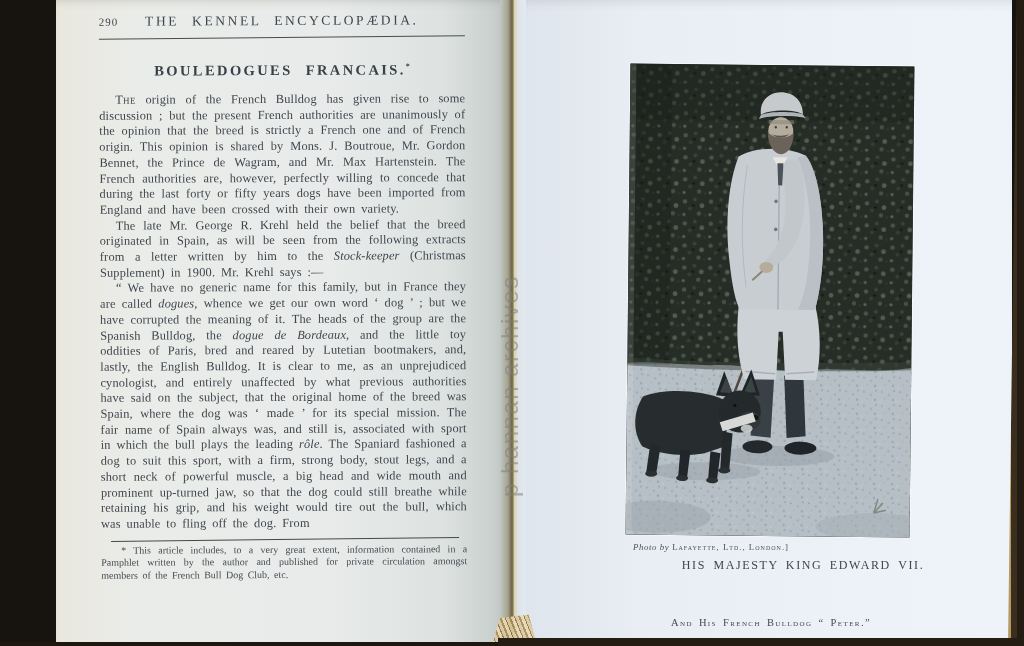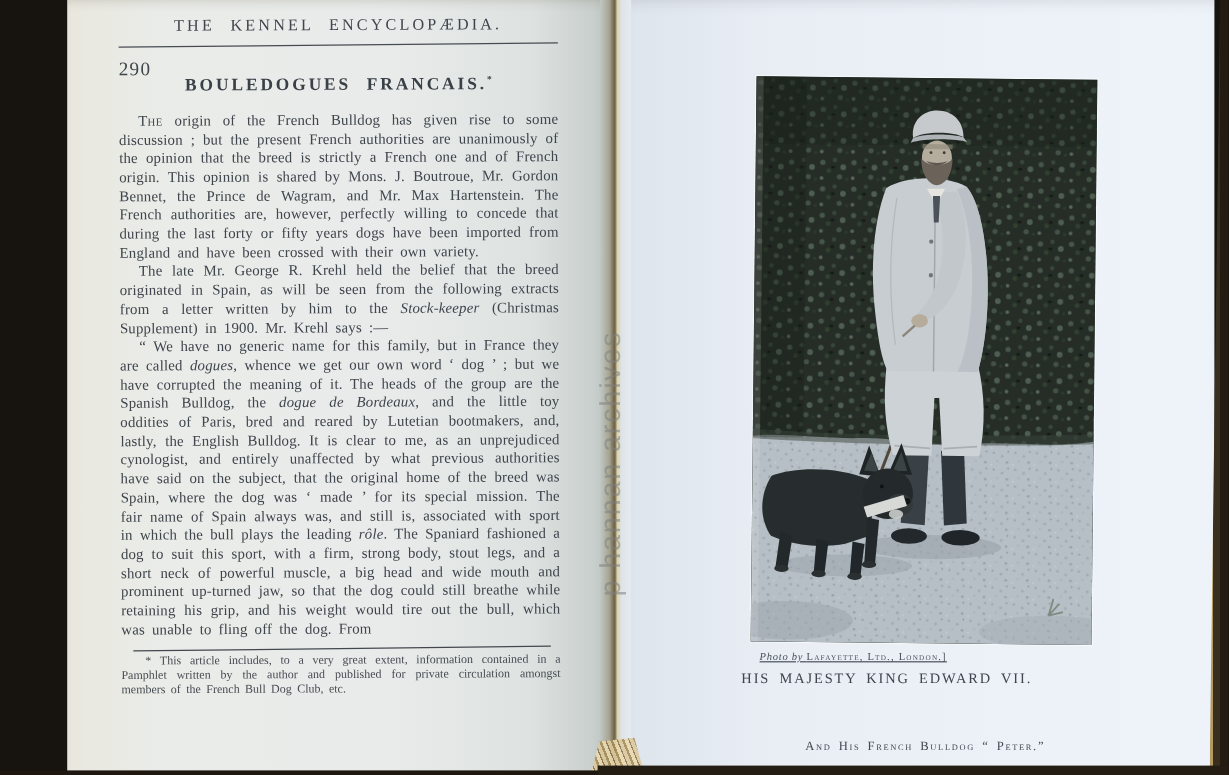--- a/index.html
+++ b/index.html
@@ -52,21 +52,21 @@
   }
   .table-bottom{position:absolute;left:0;right:0;bottom:0;height:4px;background:#1d1710;}
   .table-bottom-right{position:absolute;left:498px;right:0;bottom:0;height:8px;background:#241d14;}
 
   
   .lp-content{
     position:absolute;left:100px;top:10px;width:366px;
     color:#3f454c;transform:rotate(-0.25deg);
   }
   .lp-header{position:relative;height:24px;}
-  .lp-pageno{position:absolute;left:0;top:5px;font-size:16px;letter-spacing:1px;margin-top:34px;}
+  .lp-pageno{position:absolute;left:0;top:5px;font-size:11px;letter-spacing:1px;}
   .lp-running-title{
     text-align:center;font-size:13.5px;letter-spacing:2.6px;word-spacing:7px;
     padding-top:3px;
   }
   .lp-rule{border:0;border-top:1.4px solid #474c52;margin:3px 0 0 0;transform:rotate(-0.3deg);}
   .lp-article-title{
     margin:24px 0 0 0;text-align:center;
     font-size:14.5px;font-weight:700;letter-spacing:2.4px;word-spacing:7px;
     color:#3a4047;
   }
@@ -88,25 +88,25 @@
   
   .photo{
     position:absolute;left:628px;top:65px;width:284px;height:471px;
     transform:rotate(0.6deg);
     box-shadow:0 0 0 1px rgba(255,255,255,.5);
     overflow:hidden;background:#232a24;
   }
   .photo svg{display:block;}
   .photo-credit{
     position:absolute;left:633px;top:542px;
-    font-size:8.8px;color:#4a5057;letter-spacing:.6px;text-decoration:underline;
+    font-size:8.8px;color:#4a5057;letter-spacing:.6px;
   }
   .photo-credit .sc{letter-spacing:1px;}
   .caption-1{
-    position:absolute;left:594px;top:558px;width:290px;text-align:center;
+    position:absolute;left:658px;top:558px;width:290px;text-align:center;
     font-size:12px;letter-spacing:1.6px;word-spacing:3px;color:#3f454c;
   }
   .caption-2{
     position:absolute;left:626px;top:575px;width:290px;text-align:center;
     font-size:10.5px;font-variant:small-caps;letter-spacing:1.4px;word-spacing:2px;color:#42484f;margin-top:42px;
   }
 
   
   .watermark{
     position:absolute;left:496px;top:234px;height:304px;width:30px;

